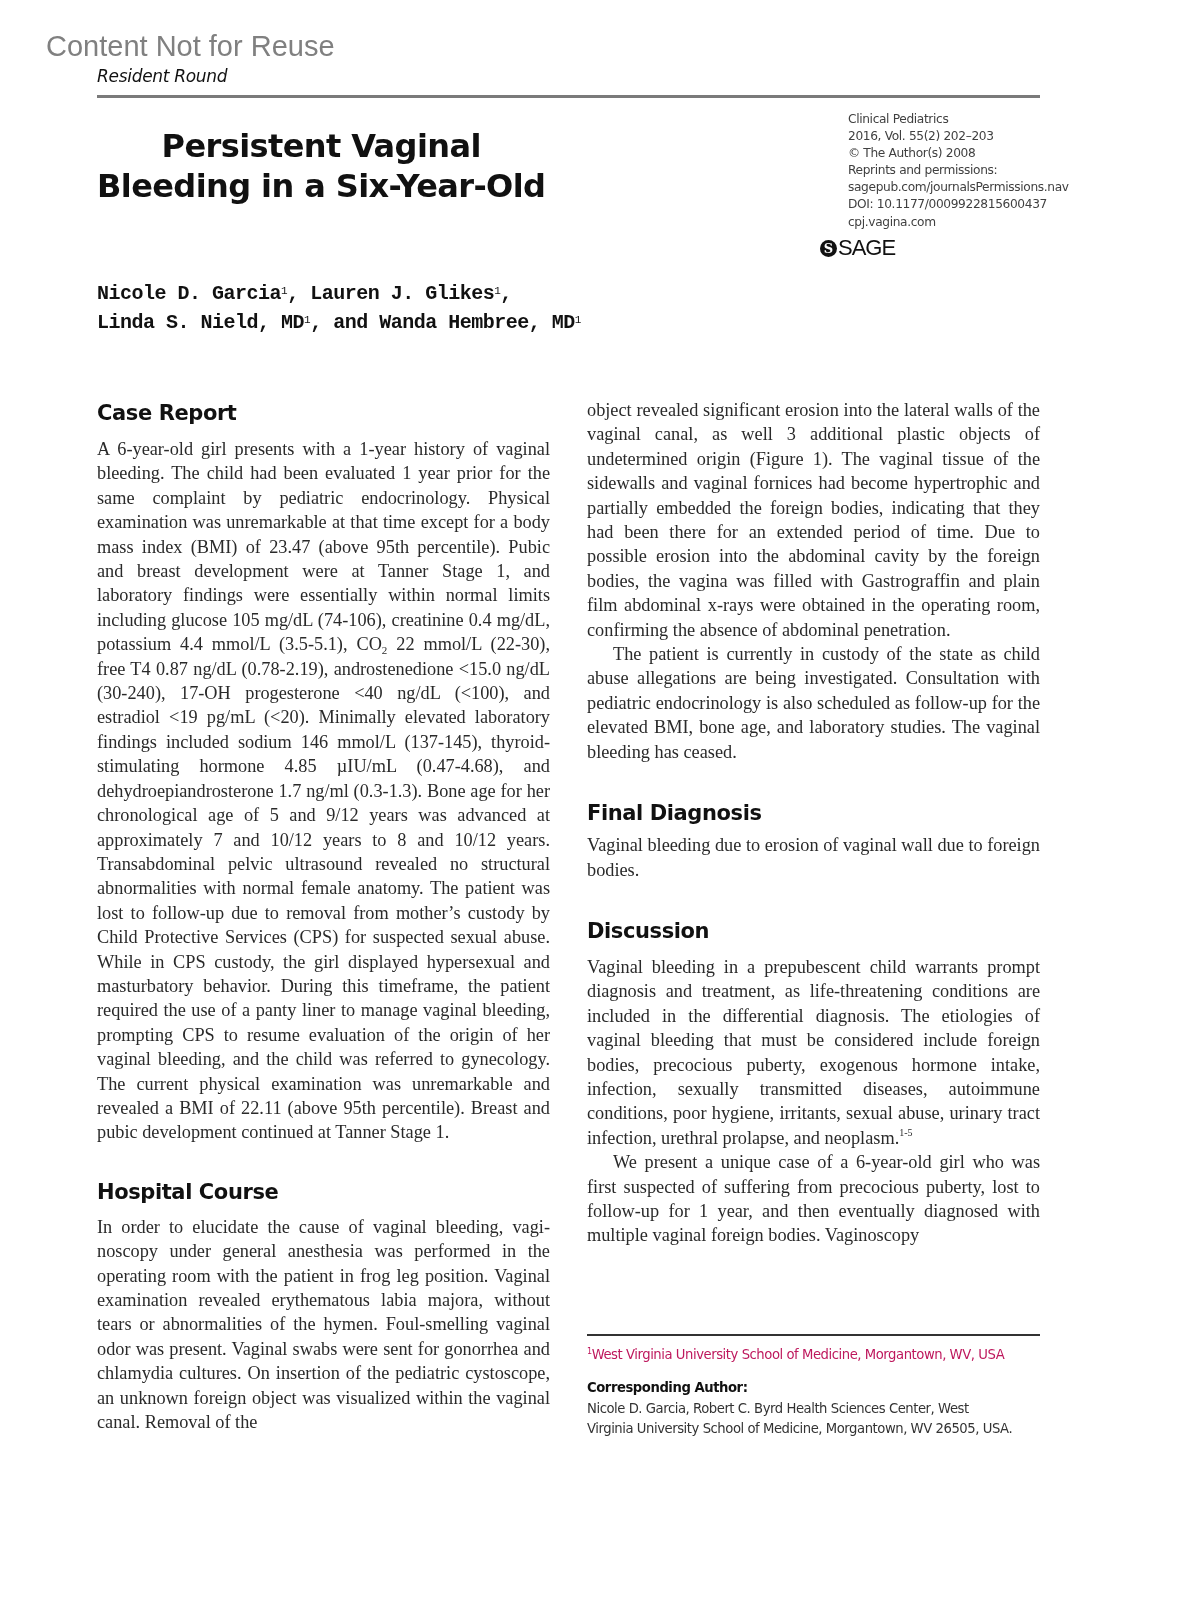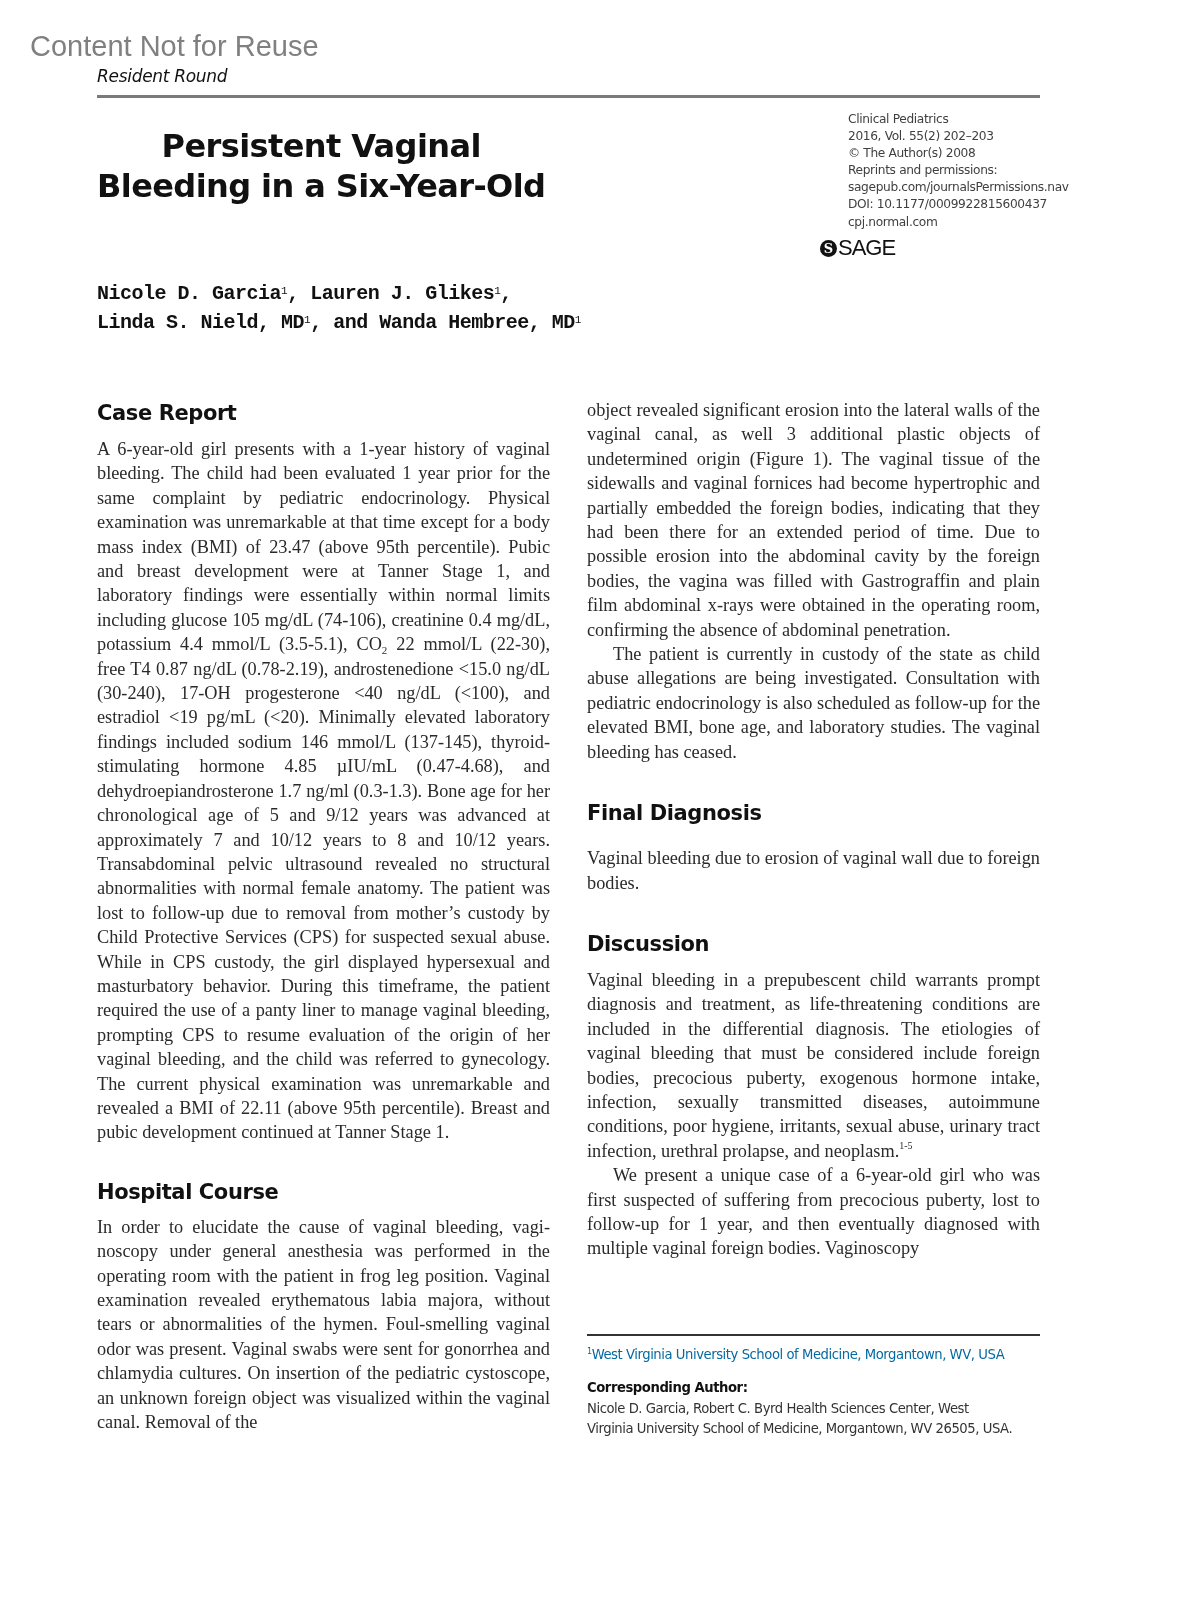--- a/index.html
+++ b/index.html
@@ -1,57 +1,57 @@
 <!DOCTYPE html>
 <html><head>
 <meta charset="utf-8">
 <style>
   html, body { margin:0; padding:0; background:#ffffff; }
   body { width:1200px; height:1613px; position:relative; overflow:hidden; color:#1a1a1a; }
   .abs { position:absolute; }
-  .watermark { left:30px; top:30px; font-family:"Liberation Sans", sans-serif; font-size:29px; color:#808080; white-space:nowrap; }
+  .watermark { left:46px; top:30px; font-family:"Liberation Sans", sans-serif; font-size:29px; color:#808080; white-space:nowrap; }
   .running-head { left:97px; top:66px; font-family:"DejaVu Sans", sans-serif; font-style:italic; font-size:17px; color:#111; letter-spacing:-0.3px; }
   .top-rule { left:97px; top:95px; width:943px; height:0; border-top:3px solid #7a7a7a; }
   .journal-info { left:848px; top:111px; font-family:"DejaVu Sans", sans-serif; font-size:12.2px; line-height:17.1px; color:#404040; letter-spacing:-0.35px; }
   .journal-info div { white-space:nowrap; }
   .sage-logo { left:820px; top:235px; display:flex; align-items:center; font-family:"Liberation Sans", sans-serif; font-size:22px; color:#111; letter-spacing:-1px; }
   .sage-logo .s-circle { width:17px; height:17px; border-radius:50%; background:#111; color:#fff; font-size:13px; font-weight:bold; display:flex; align-items:center; justify-content:center; margin-right:1px; letter-spacing:0; font-family:"DejaVu Serif", serif; }
   .title { left:97px; top:126px; font-family:"DejaVu Sans", sans-serif; font-weight:bold; font-size:32px; line-height:40px; color:#111; letter-spacing:-0.6px;text-align:center; }
   .authors { left:97px; top:279px; font-family:Liberation Mono, monospace; font-weight:bold; font-size:20px; line-height:29px; color:#111; letter-spacing:-0.5px; }
   .authors sup { font-size:11px; font-weight:normal; vertical-align:top; position:relative; top:-2px; }
   .col { position:absolute; width:453px; }
   .col-left { left:97px; top:398px; }
   .col-right { left:587px; top:398px; }
   .sec-head { font-family:"DejaVu Sans", sans-serif; font-weight:bold; font-size:21px; color:#111; margin:0; height:30px; line-height:30px; letter-spacing:-0.4px; }
   .body-text { font-family:"Liberation Serif", "DejaVu Serif", serif; font-size:18.3px; line-height:24.4px; color:#2a2a2a; text-align:justify; margin:0; hyphens:manual; }
   .body-text.indent { text-indent:26px; }
   .body-text sub { font-size:11px; vertical-align:-4px; line-height:0; }
   .body-text sup { font-size:10px; vertical-align:8px; line-height:0; }
   .foot-rule { left:587px; top:1334px; width:453px; height:0; border-top:2px solid #333; }
-  .footnote { left:587px; width:460px; font-family:"DejaVu Sans", sans-serif; font-size:13.2px; color:#0369a1; letter-spacing:-0.45px; white-space:nowrap; }
+  .footnote { left:587px; width:460px; font-family:"DejaVu Sans", sans-serif; font-size:13.2px; color:#be185d; letter-spacing:-0.45px; white-space:nowrap; }
   .footnote sup { font-size:8px; vertical-align:top; }
   .corr { left:587px; top:1378px; font-family:"DejaVu Sans", sans-serif; font-size:13.2px; line-height:20.5px; color:#333; letter-spacing:-0.45px; }
   .corr .corr-label { font-weight:bold; color:#111; }
   .corr div { white-space:nowrap; }
 </style>
 </head>
 <body>
 
 <div class="abs watermark">Content Not for Reuse</div>
 <div class="abs running-head">Resident Round</div>
 <div class="abs top-rule"></div>
 
 <div class="abs journal-info">
   <div>Clinical Pediatrics</div>
   <div>2016, Vol. 55(2) 202–203</div>
   <div>© The Author(s) 2008</div>
   <div>Reprints and permissions:</div>
   <div>sagepub.com/journalsPermissions.nav</div>
   <div>DOI: 10.1177/0009922815600437</div>
-  <div>cpj.normal.com</div>
+  <div>cpj.vagina.com</div>
 </div>
 <div class="abs sage-logo">
   <span class="s-circle">S</span>
   <span>SAGE</span>
 </div>
 
 <div class="abs title">
   <div>Persistent Vaginal</div>
   <div>Bleeding in a Six-Year-Old</div>
 </div>
@@ -71,21 +71,21 @@
 
   <h2 class="sec-head" style="margin-top:32px;">Hospital Course</h2>
   <p class="body-text" style="margin-top:8px;">In order to elucidate the cause of vaginal bleeding, vagi­noscopy under general anesthesia was performed in the operating room with the patient in frog leg position. Vaginal examination revealed erythematous labia majora, without tears or abnormalities of the hymen. Foul-smelling vaginal odor was present. Vaginal swabs were sent for gonorrhea and chlamydia cultures. On insertion of the pediatric cystoscope, an unknown foreign object was visualized within the vaginal canal. Removal of the</p>
 </div>
 
 <div class="col col-right">
   <p class="body-text">object revealed significant erosion into the lateral walls of the vaginal canal, as well 3 additional plastic objects of undetermined origin (Figure 1). The vaginal tissue of the sidewalls and vaginal fornices had become hyper­trophic and partially embedded the foreign bodies, indicating that they had been there for an extended period of time. Due to possible erosion into the abdomi­nal cavity by the foreign bodies, the vagina was filled with Gastrograffin and plain film abdominal x-rays were obtained in the operating room, confirming the absence of abdominal penetration.</p>
   <p class="body-text indent">The patient is currently in custody of the state as child abuse allegations are being investigated. Con­sultation with pediatric endocrinology is also scheduled as follow-up for the elevated BMI, bone age, and labo­ratory studies. The vaginal bleeding has ceased.</p>
 
   <h2 class="sec-head" style="margin-top:34px;">Final Diagnosis</h2>
-  <p class="body-text" style="margin-top:18px;">Vaginal bleeding due to erosion of vaginal wall due to foreign bodies.</p>
+  <p class="body-text" style="margin-top:5px;">Vaginal bleeding due to erosion of vaginal wall due to foreign bodies.</p>
 
   <h2 class="sec-head" style="margin-top:34px;">Discussion</h2>
   <p class="body-text" style="margin-top:9px;"><span>Vaginal bleeding in a prepubescent child warrants prompt diagnosis and treatment, as life-threatening conditions are included in the differential diagnosis. The etiologies of vaginal bleeding that must be considered include foreign bodies, precocious puberty, exogenous hormone intake, infection, sexually transmitted diseases, autoimmune conditions, poor hygiene, irritants, sexual abuse, urinary tract infection, urethral prolapse, and neoplasm.</span><sup>1-5</sup></p>
   <p class="body-text indent">We present a unique case of a 6-year-old girl who was first suspected of suffering from precocious puberty, lost to follow-up for 1 year, and then eventually diag­nosed with multiple vaginal foreign bodies. Vaginoscopy</p>
 </div>
 
 <div class="abs foot-rule"></div>
 <div class="abs footnote" style="top:1347px;">
   <sup>1</sup><span>West Virginia University School of Medicine, Morgantown, WV, USA</span>
 </div>

